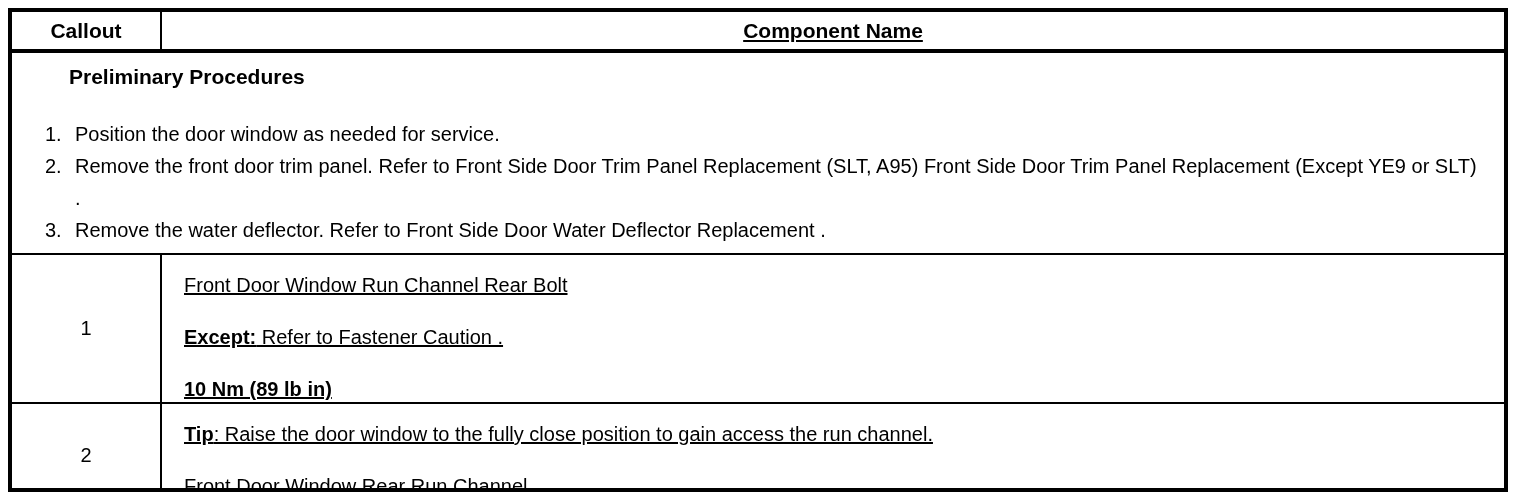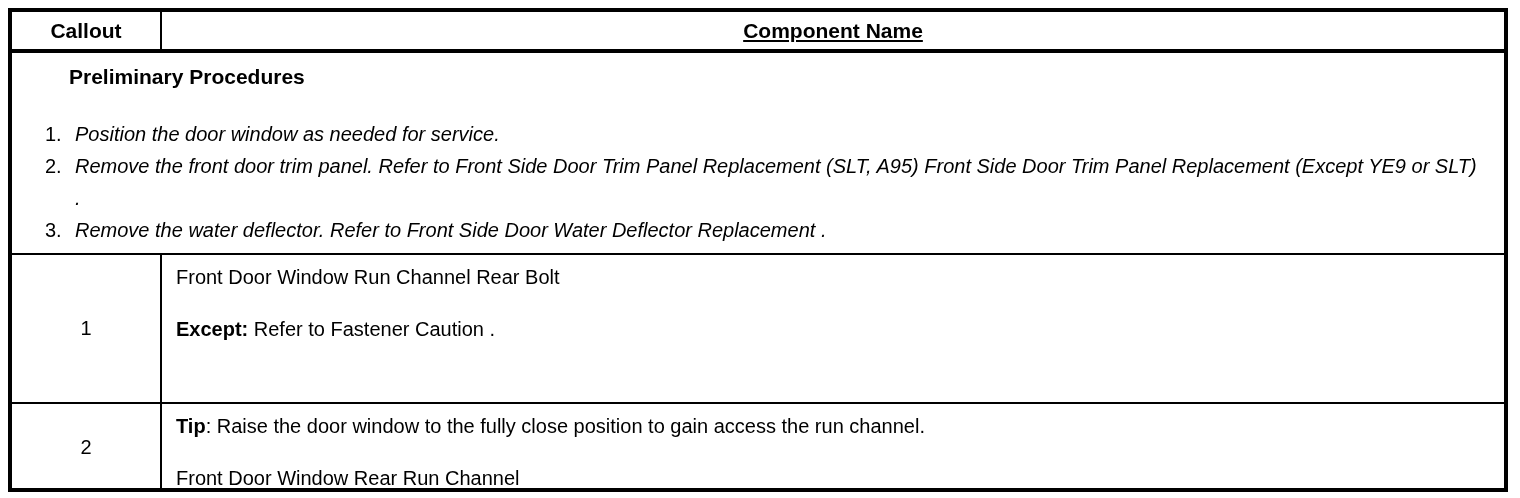--- a/index.html
+++ b/index.html
@@ -68,21 +68,20 @@
     line-height: 32px;
   }
   .step-num {
     flex: none;
     width: 30px;
     margin-left: 33px;
   }
   .step-text {
     flex: 1;
     padding-right: 10px;
-    font-style: italic;
   }
   
   .body-row {
     display: flex;
     box-sizing: border-box;
     border-bottom: 2px solid #000;
   }
   .row-1 { height: 149px; flex: none; }
   .row-2 { flex: 1; border-bottom: none; }
   .callout-cell {
@@ -95,22 +94,23 @@
     justify-content: center;
     font-size: 20px;
   }
   .name-cell {
     flex: 1;
     padding: 9px 12px 0 14px;
     font-size: 20px;
     overflow: hidden;
   }
   .name-cell p {
-    margin: 0;
+    margin: 8px;
     line-height: 26px;
+    text-decoration: underline;
   }
   .name-cell p + p { margin-top: 26px; }
   .bold { font-weight: bold; }
 </style>
 </head>
 <body>
 
 <div class="doc-table">
 
   <div class="header-row">
@@ -134,20 +134,21 @@
         <span class="step-text">Remove the water deflector. Refer to Front Side Door Water Deflector Replacement .</span>
       </div>
     </div>
   </div>
 
   <div class="body-row row-1">
     <div class="callout-cell">1</div>
     <div class="name-cell">
       <p>Front Door Window Run Channel Rear Bolt</p>
       <p><span class="bold">Except:</span><span> Refer to Fastener Caution .</span></p>
+      <p class="bold">10 Nm (89 lb in)</p>
     </div>
   </div>
 
   <div class="body-row row-2">
     <div class="callout-cell">2</div>
     <div class="name-cell">
       <p><span class="bold">Tip</span><span>: Raise the door window to the fully close position to gain access the run channel.</span></p>
       <p>Front Door Window Rear Run Channel</p>
     </div>
   </div>

